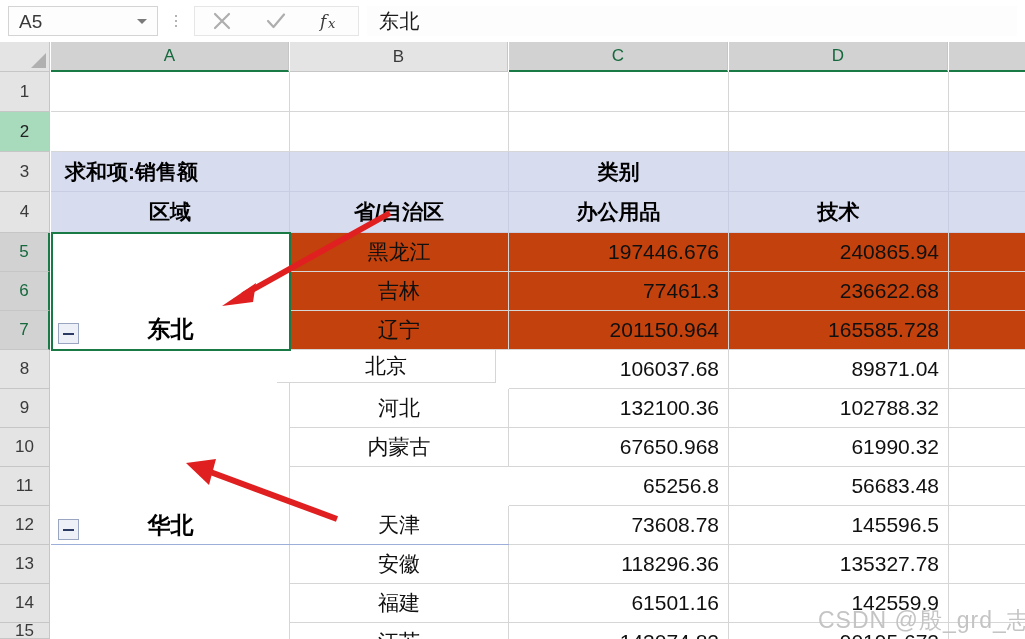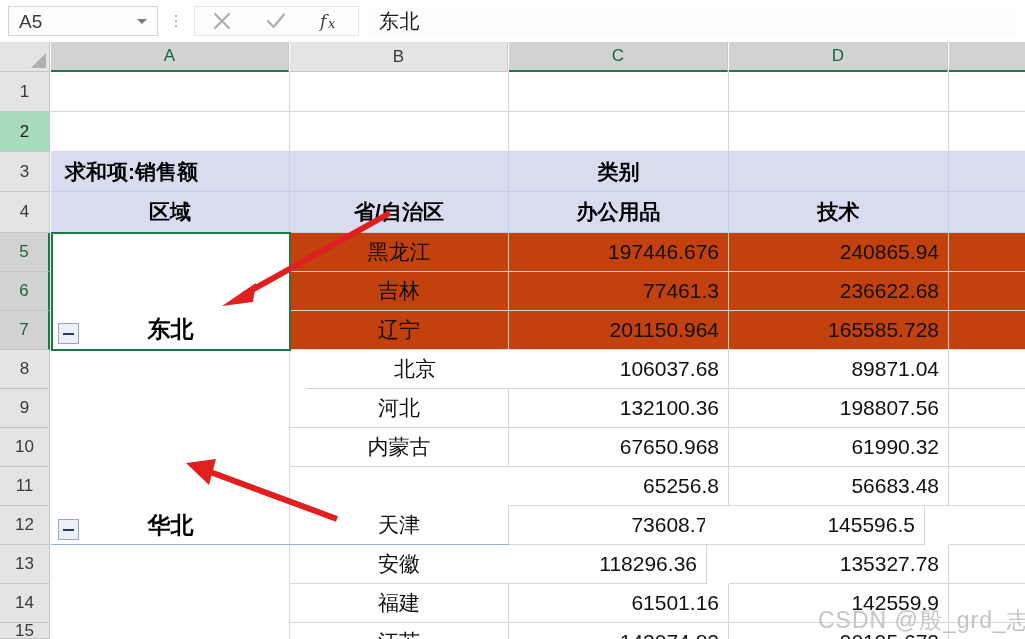--- a/index.html
+++ b/index.html
@@ -282,46 +282,46 @@
     <div class="cell ctr selbg" style="left:290px; top:230px; width:219px; height:39px;">吉林</div>
     <div class="cell num selbg" style="left:509px; top:230px; width:220px; height:39px;">77461.3</div>
     <div class="cell num selbg" style="left:729px; top:230px; width:220px; height:39px;">236622.68</div>
     <div class="cell selbg" style="left:949px; top:230px; width:76px;  height:39px; border-right:none;"></div>
 
     <div class="cell ctr selbg" style="left:290px; top:269px; width:219px; height:39px;">辽宁</div>
     <div class="cell num selbg" style="left:509px; top:269px; width:220px; height:39px;">201150.964</div>
     <div class="cell num selbg" style="left:729px; top:269px; width:220px; height:39px;">165585.728</div>
     <div class="cell selbg" style="left:949px; top:269px; width:76px;  height:39px; border-right:none;"></div>
 
-    <div class="cell ctr" style="left:306px; top:308px; width:219px; height:39px;">北京</div>
+    <div class="cell ctr" style="left:277px; top:308px; width:219px; height:33px;">北京</div>
     <div class="cell num" style="left:509px; top:308px; width:220px; height:39px;">106037.68</div>
     <div class="cell num" style="left:729px; top:308px; width:220px; height:39px;">89871.04</div>
     <div class="cell" style="left:949px; top:308px; width:76px;  height:39px; border-right:none;"></div>
 
     <div class="cell ctr" style="left:290px; top:347px; width:219px; height:39px;">河北</div>
     <div class="cell num" style="left:509px; top:347px; width:220px; height:39px;">132100.36</div>
-    <div class="cell num" style="left:729px; top:347px; width:220px; height:39px;">198807.56</div>
+    <div class="cell num" style="left:729px; top:347px; width:220px; height:39px;">102788.32</div>
     <div class="cell" style="left:949px; top:347px; width:76px;  height:39px; border-right:none;"></div>
 
     <div class="cell ctr" style="left:290px; top:386px; width:219px; height:39px;">内蒙古</div>
     <div class="cell num" style="left:509px; top:386px; width:220px; height:39px;">67650.968</div>
     <div class="cell num" style="left:729px; top:386px; width:220px; height:39px;">61990.32</div>
     <div class="cell" style="left:949px; top:386px; width:76px;  height:39px; border-right:none;"></div>
 
     <div class="cell num" style="left:509px; top:425px; width:220px; height:39px;">65256.8</div>
     <div class="cell num" style="left:729px; top:425px; width:220px; height:39px;">56683.48</div>
     <div class="cell" style="left:949px; top:425px; width:76px;  height:39px; border-right:none;"></div>
 
     <div class="cell ctr" style="left:290px; top:464px; width:219px; height:39px;">天津</div>
     <div class="cell num" style="left:509px; top:464px; width:220px; height:39px;">73608.78</div>
-    <div class="cell num" style="left:705px; top:464px; width:220px; height:39px;text-align:center;">145596.5</div>
+    <div class="cell num" style="left:729px; top:464px; width:220px; height:39px;text-align:center;">145596.5</div>
     <div class="cell" style="left:949px; top:464px; width:76px;  height:39px; border-right:none;"></div>
 
     <div class="cell ctr" style="left:290px; top:503px; width:219px; height:39px;">安徽</div>
-    <div class="cell num" style="left:487px; top:503px; width:220px; height:39px;">118296.36</div>
+    <div class="cell num" style="left:509px; top:503px; width:220px; height:39px;">118296.36</div>
     <div class="cell num" style="left:729px; top:503px; width:220px; height:39px;">135327.78</div>
     <div class="cell" style="left:949px; top:503px; width:76px;  height:39px; border-right:none;"></div>
 
     <div class="cell ctr" style="left:290px; top:542px; width:219px; height:39px;">福建</div>
     <div class="cell num" style="left:509px; top:542px; width:220px; height:39px;">61501.16</div>
     <div class="cell num" style="left:729px; top:542px; width:220px; height:39px;">142559.9</div>
     <div class="cell" style="left:949px; top:542px; width:76px;  height:39px; border-right:none;"></div>
 
     <div class="cell ctr" style="left:290px; top:581px; width:219px; height:39px;">江苏</div>
     <div class="cell num" style="left:509px; top:581px; width:220px; height:39px;">143074.82</div>

